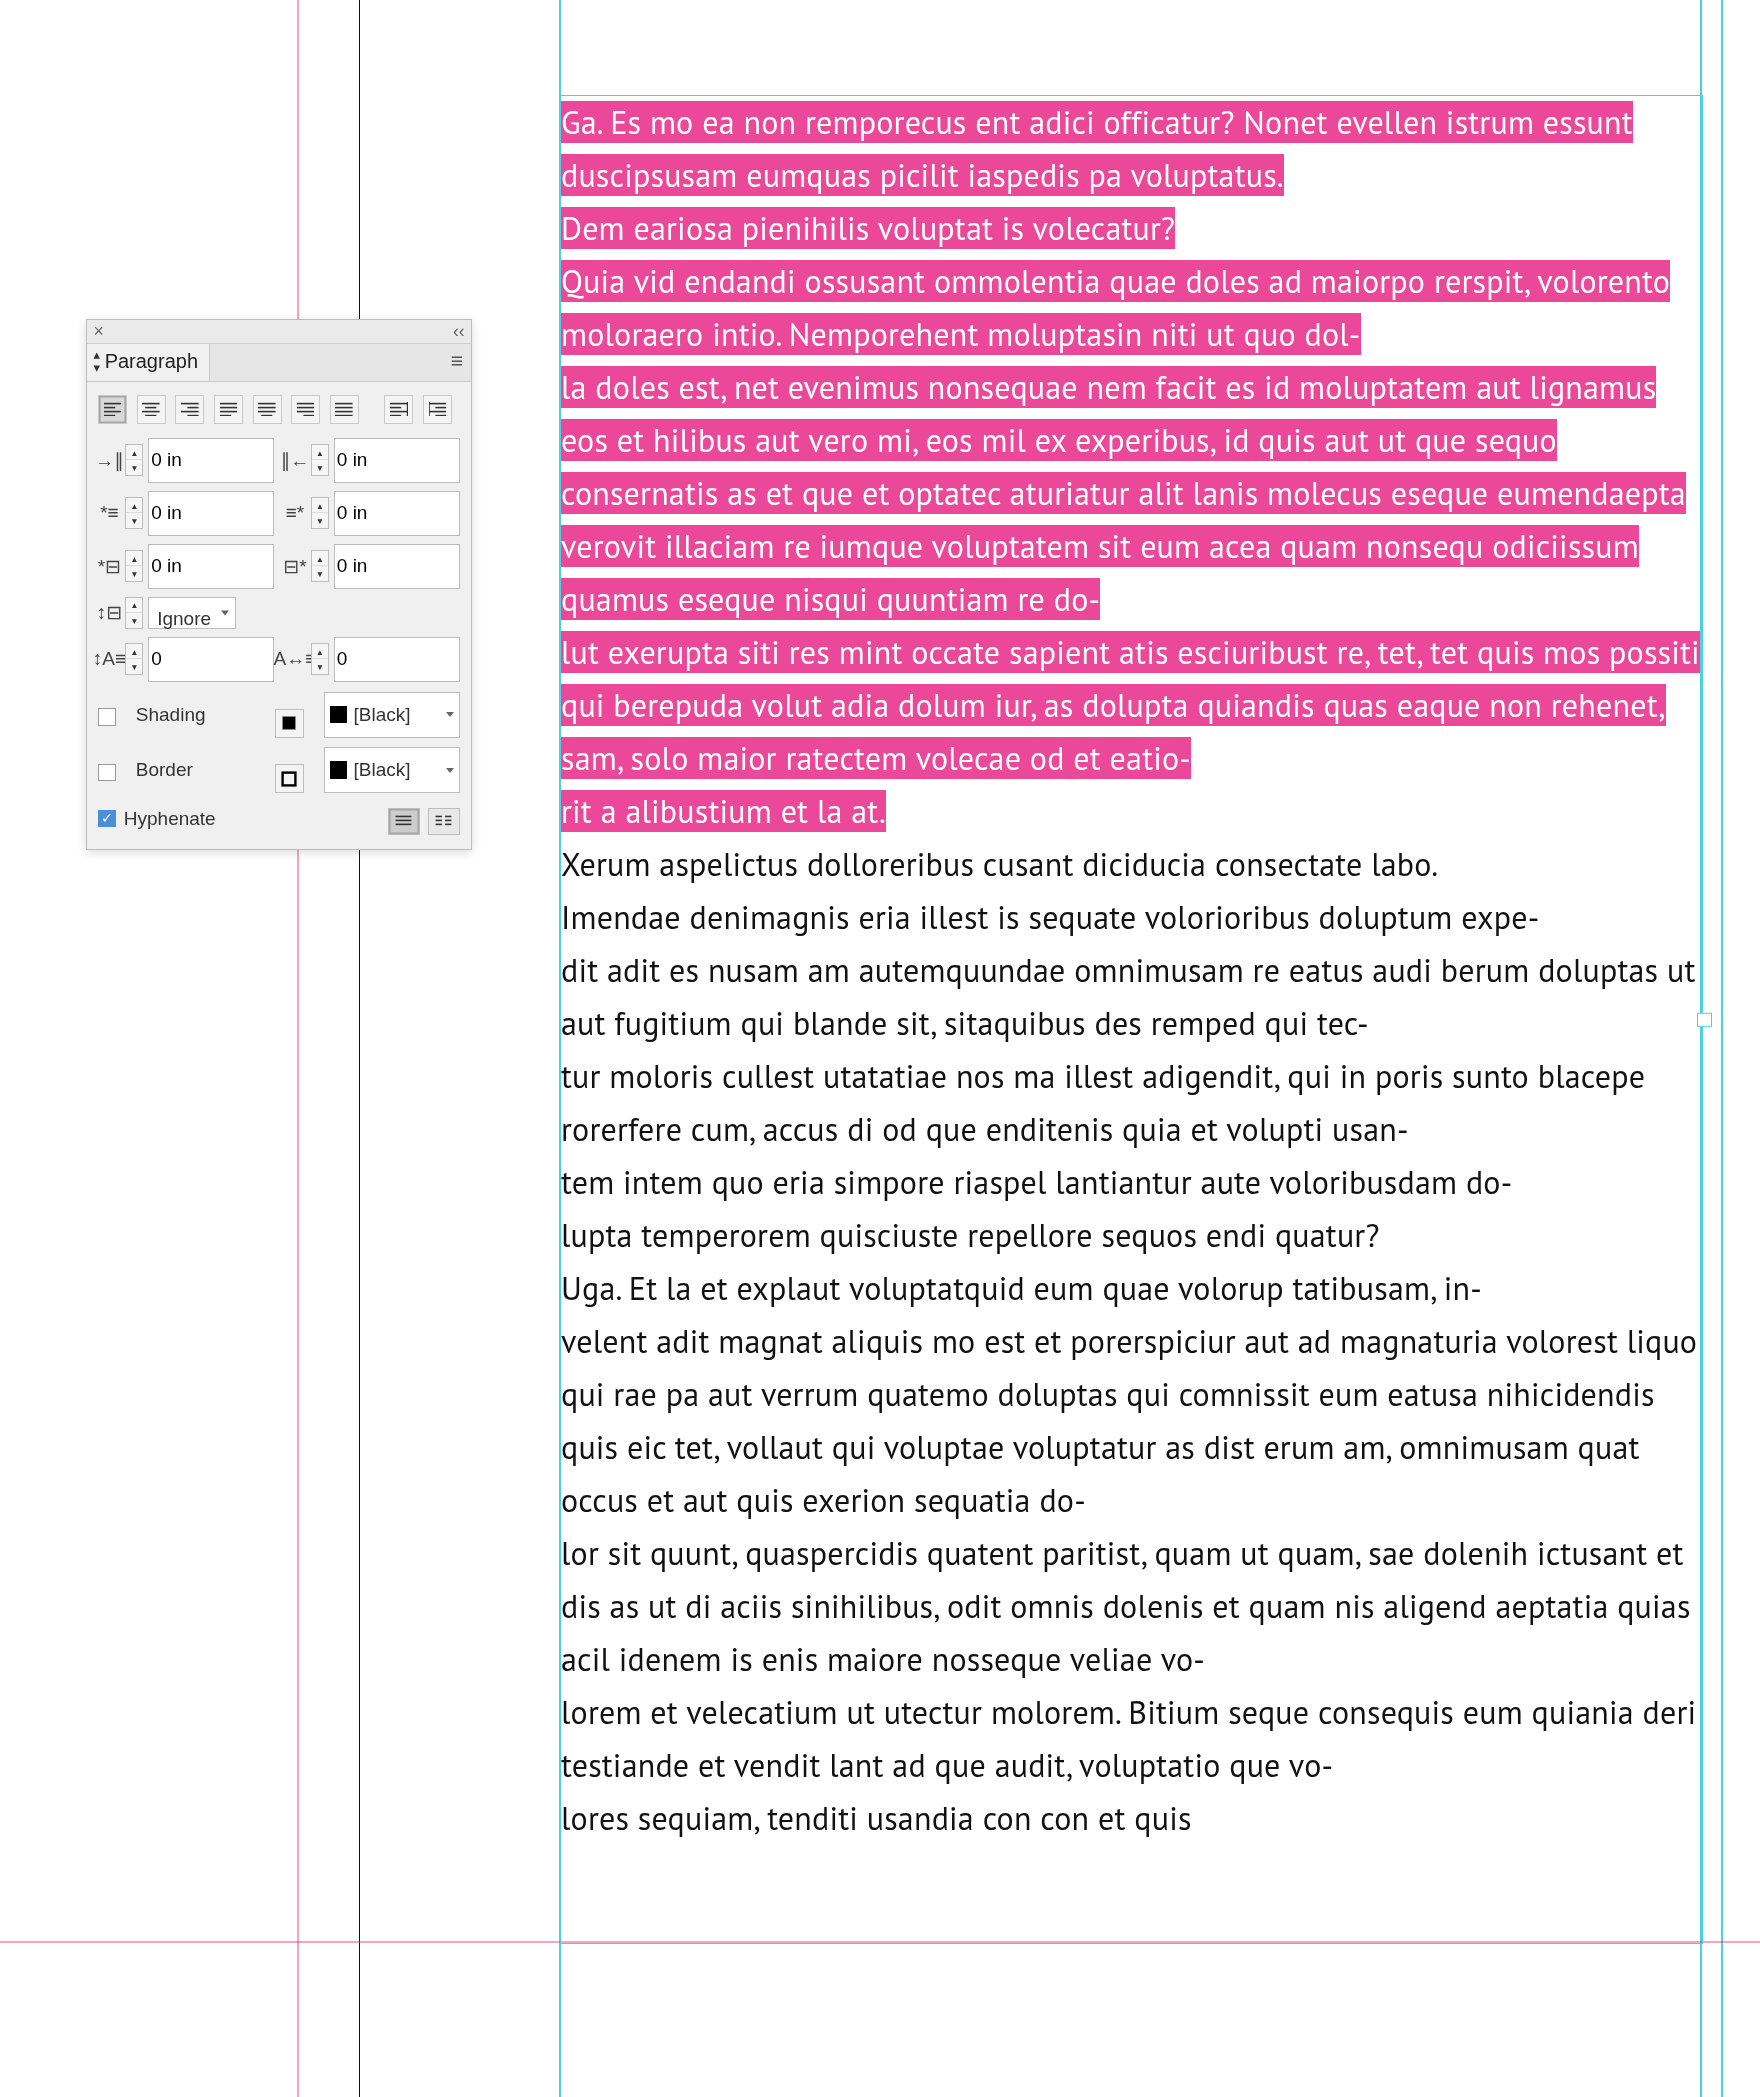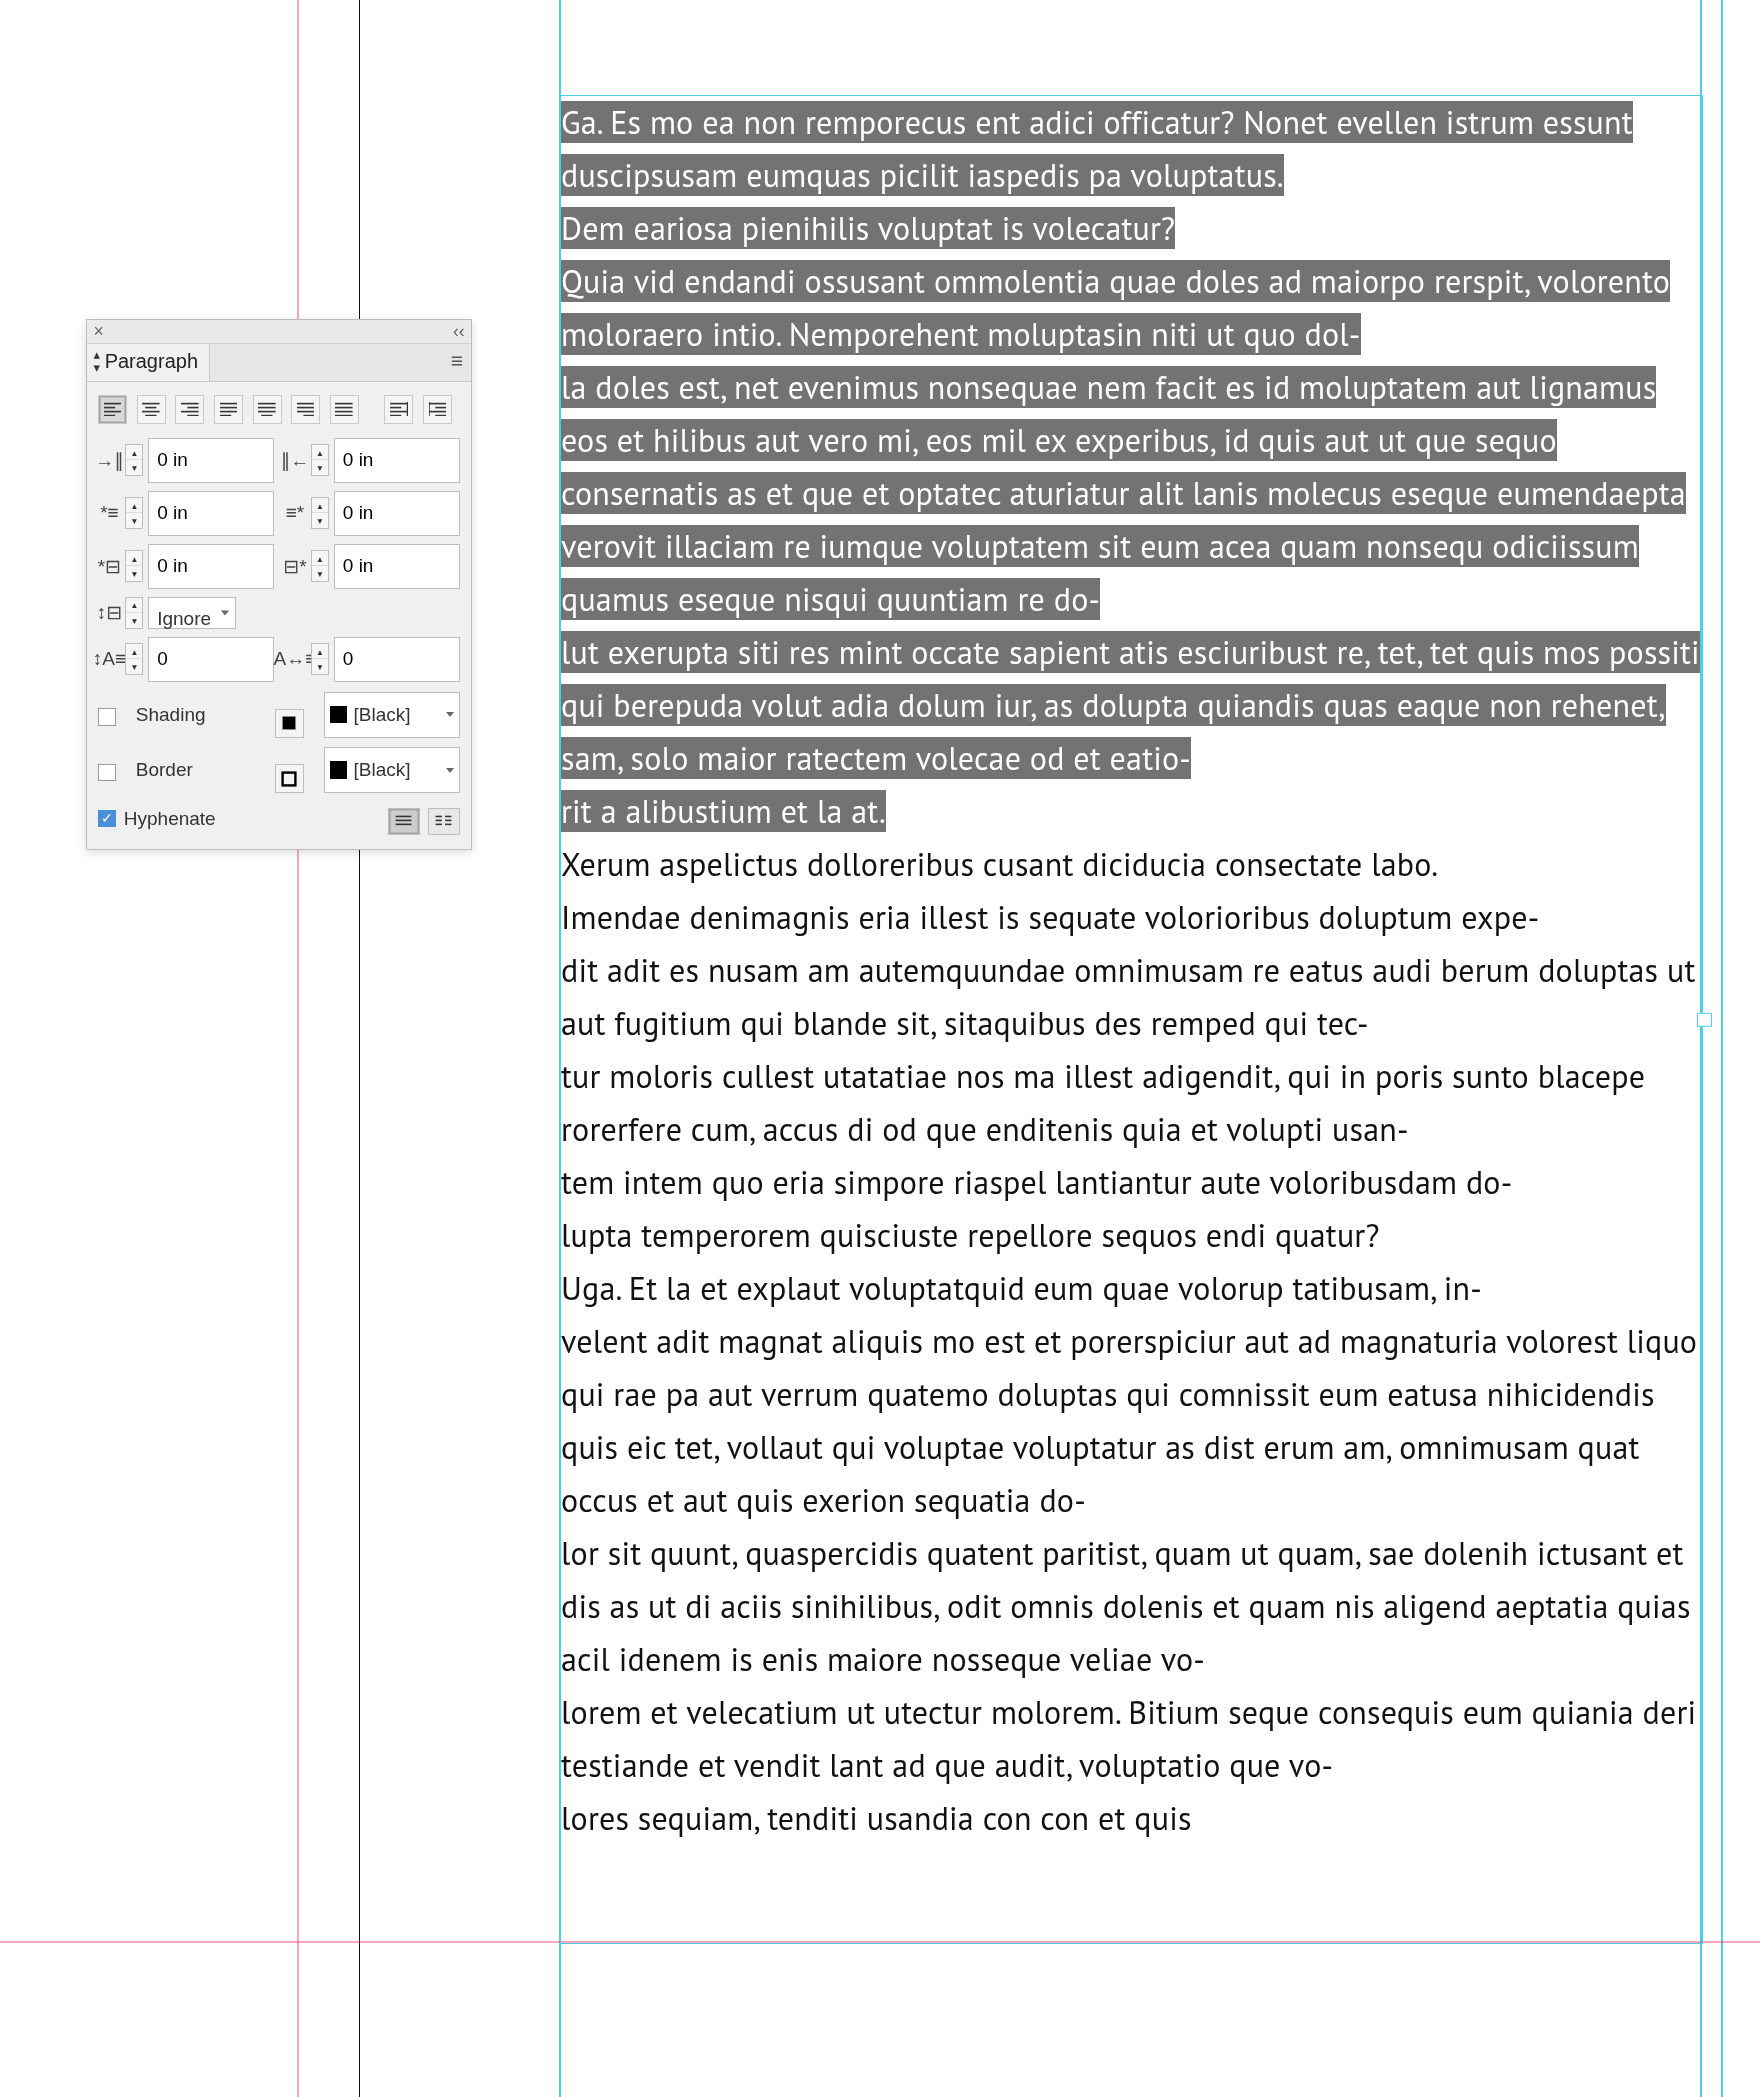--- a/index.html
+++ b/index.html
@@ -35,21 +35,21 @@
     padding: 0;
   }
   .text-frame .body-text {
     font-size: 32px;
     line-height: 53px;
     color: #111;
     font-family: "PT Sans", "Helvetica Neue", Arial, sans-serif;
     letter-spacing: 0.2px;
   }
   .text-frame .sel {
-    background: #737373;
+    background: #ec4899;
     color: #fff;
   }
   .frame-handle {
     position: absolute;
     right: -9.6px;
     top: 50%;
     width: 14.4px;
     height: 14.4px;
     background: #fff;
     border: 1.6px solid #4dd0e1;
@@ -134,21 +134,21 @@
   .spinner button {
     width: 16px; height: 15px; border:0; background: #f6f6f6; font-size: 9.6px; color:#333; cursor:pointer;
     border-bottom:0.8px solid #ddd;
   }
   .spinner button:last-child { border-bottom:0; }
   .num-input {
     height: 45px;
     border: 0.8px solid #bdbdbd;
     background: #fff;
     font-size: 19px;
-    padding: 0 8px;
+    padding: 0 2px;
     flex: 1;
     min-width: 0;
     width: 104px;
   }
   .dropdown {
     height: 32px;
     border: 0.8px solid #bdbdbd;
     background: #fff;
     font-size: 19px;
     padding: 12px 19px 0 8px;

